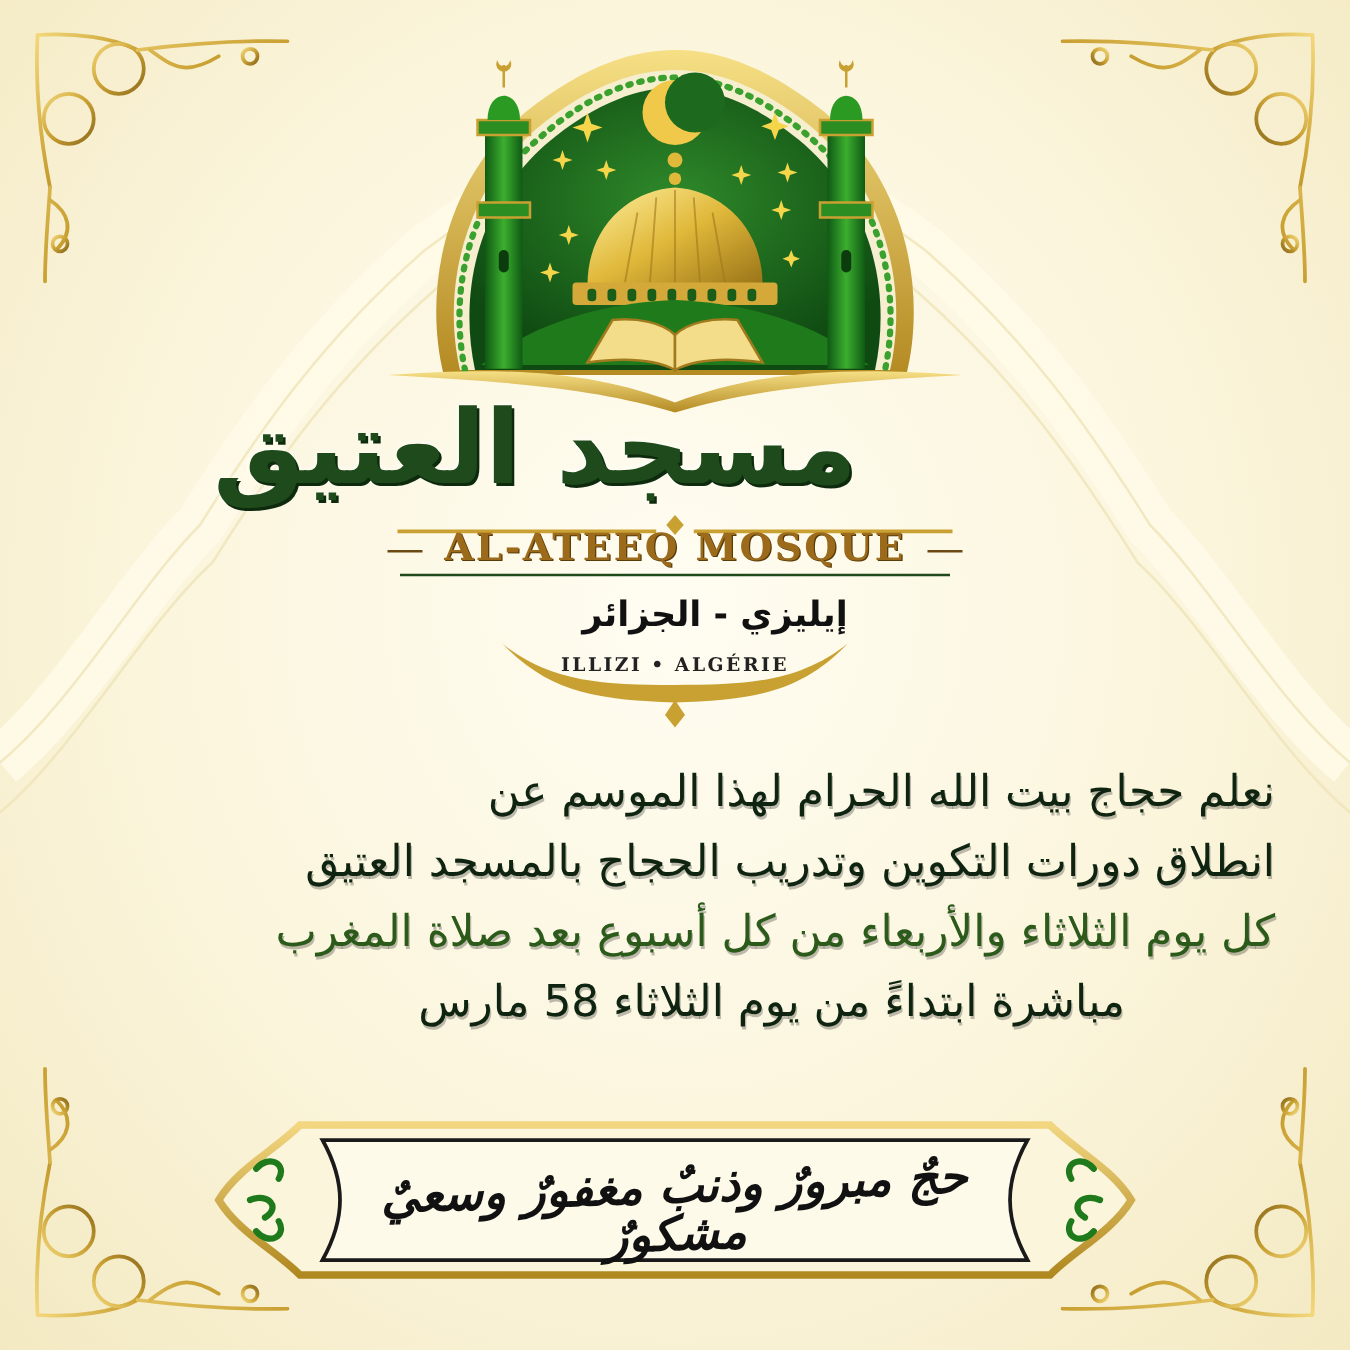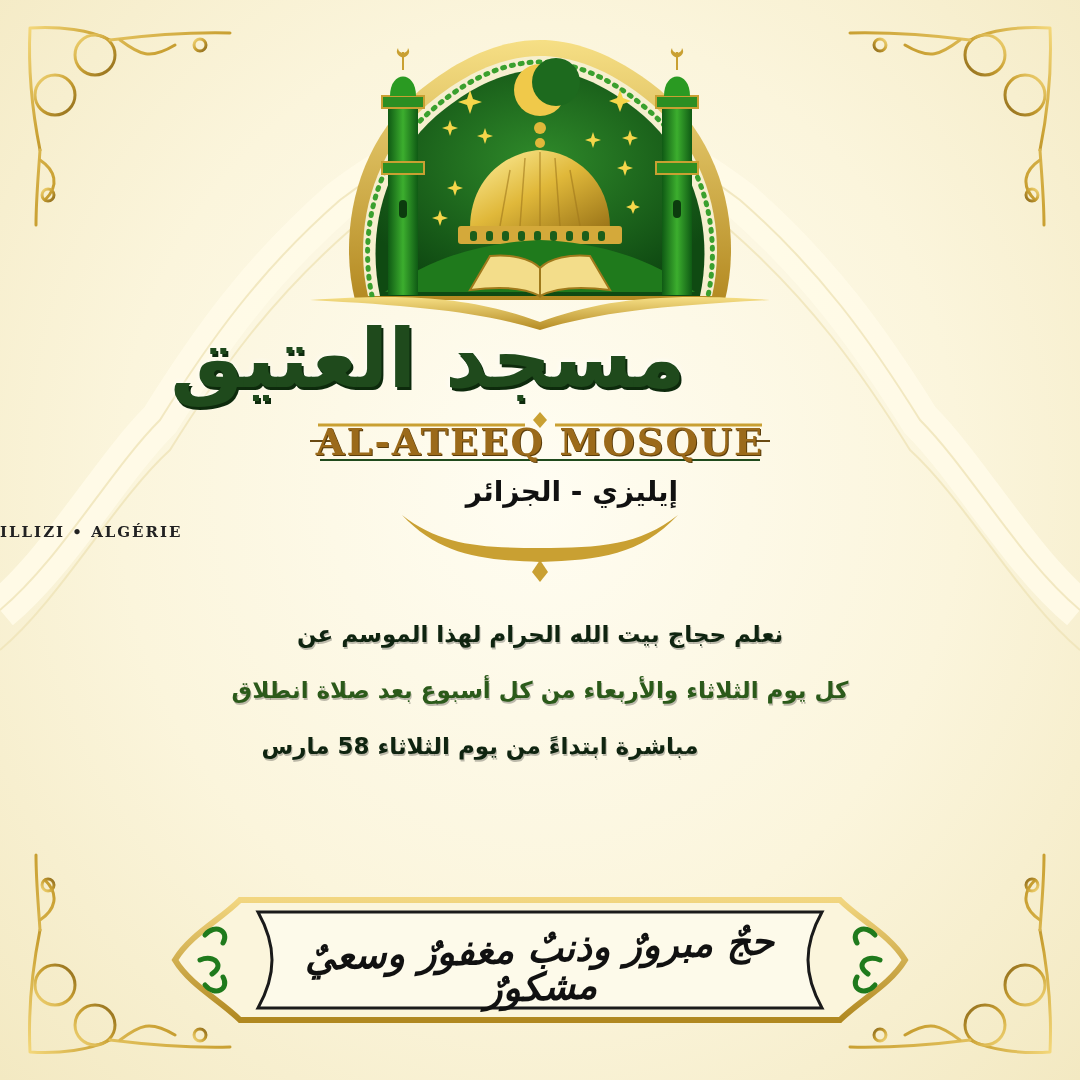--- a/index.html
+++ b/index.html
@@ -13,40 +13,40 @@
 
     .title-ar {
       position:absolute; left:0; width:856px; top:318px; text-align:center;
       font-family:"DejaVu Sans", sans-serif; font-weight:bold; font-size:82px;
       color:#1f4a1c; letter-spacing:0;
       text-shadow: 2px 3px 0 #0d2a0c, 0 0 6px rgba(255,255,255,0.9);
       direction:rtl; line-height:1;
     }
     .title-en {
       position:absolute; left:0; width:1080px; top:424px; text-align:center;
-      font-family:"DejaVu Serif", serif; font-weight:bold; font-size:37px;
+      font-family:"DejaVu Serif", serif; font-weight:bold; font-size:30px;
       color:#9b6a1a; letter-spacing:2px;
       text-shadow: 1px 1px 0 #5a3c0a;
       line-height:1;
     }
     .loc-ar {
       position:absolute; left:0; width:1080px; top:478px; text-align:center;
       font-family:"DejaVu Sans", sans-serif; font-weight:bold; font-size:28px;
       color:#111; direction:rtl; line-height:1;padding-left:32px;
     }
     .loc-en {
-      position:absolute; left:0; width:1080px; top:525px; text-align:left;
+      position:absolute; left:0; width:1080px; top:525px; text-align:center;
       font-family:"DejaVu Serif", serif; font-weight:bold; font-size:15px;
       color:#222; letter-spacing:2px; line-height:1;
     }
     .body-text {
       position:absolute; left:60px; width:960px; top:606px;
-      direction:rtl; text-align:center;
-      font-family:"DejaVu Sans", sans-serif; font-weight:bold;
-      font-size:23px; line-height:56px;
+      direction:rtl; text-align:right;
+      font-family:"DejaVu Sans", sans-serif; font-weight:normal;
+      font-size:35px; line-height:56px;
     }
     .body-text .line { display:block; white-space:nowrap; }
     .body-text .dark { color:#0f2410; text-shadow: 1px 2px 0 rgba(0,0,0,0.25); }
     .body-text .green { color:#2b5a1a; text-shadow: 1px 2px 0 rgba(0,0,0,0.25); }
     .body-text .l4 { padding-right:120px; }
 
     .banner-text {
       position:absolute; left:270px; width:540px; top:930px; text-align:center;
       font-family:"DejaVu Serif", serif; font-weight:bold; font-style:italic;
       font-size:38px; color:#111; direction:rtl; line-height:1;
@@ -227,21 +227,22 @@
   </svg>
 </div>
 
 <div class="title-ar">مسجد العتيق</div>
 <div class="title-en">AL-ATEEQ MOSQUE</div>
 <div class="loc-ar">إيليزي - الجزائر</div>
 <div class="loc-en">ILLIZI • ALGÉRIE</div>
 
 <div class="body-text">
   <span class="line dark">نعلم حجاج بيت الله الحرام لهذا الموسم عن</span>
-  <span class="line green">كل يوم الثلاثاء والأربعاء من كل أسبوع بعد صلاة انطلاق</span>
+  <span class="line dark">انطلاق دورات التكوين وتدريب الحجاج بالمسجد العتيق</span>
+  <span class="line green">كل يوم الثلاثاء والأربعاء من كل أسبوع بعد صلاة المغرب</span>
   <span class="line dark l4">مباشرة ابتداءً من يوم الثلاثاء 58 مارس</span>
 </div>
 
 <div class="layer">
   <svg width="1080" height="1080" viewBox="0 0 1080 1080">
     <defs>
       <linearGradient id="gold3" x1="0" y1="0" x2="0" y2="1">
         <stop offset="0" stop-color="#f2d680"></stop>
         <stop offset="1" stop-color="#b08820"></stop>
       </linearGradient>

